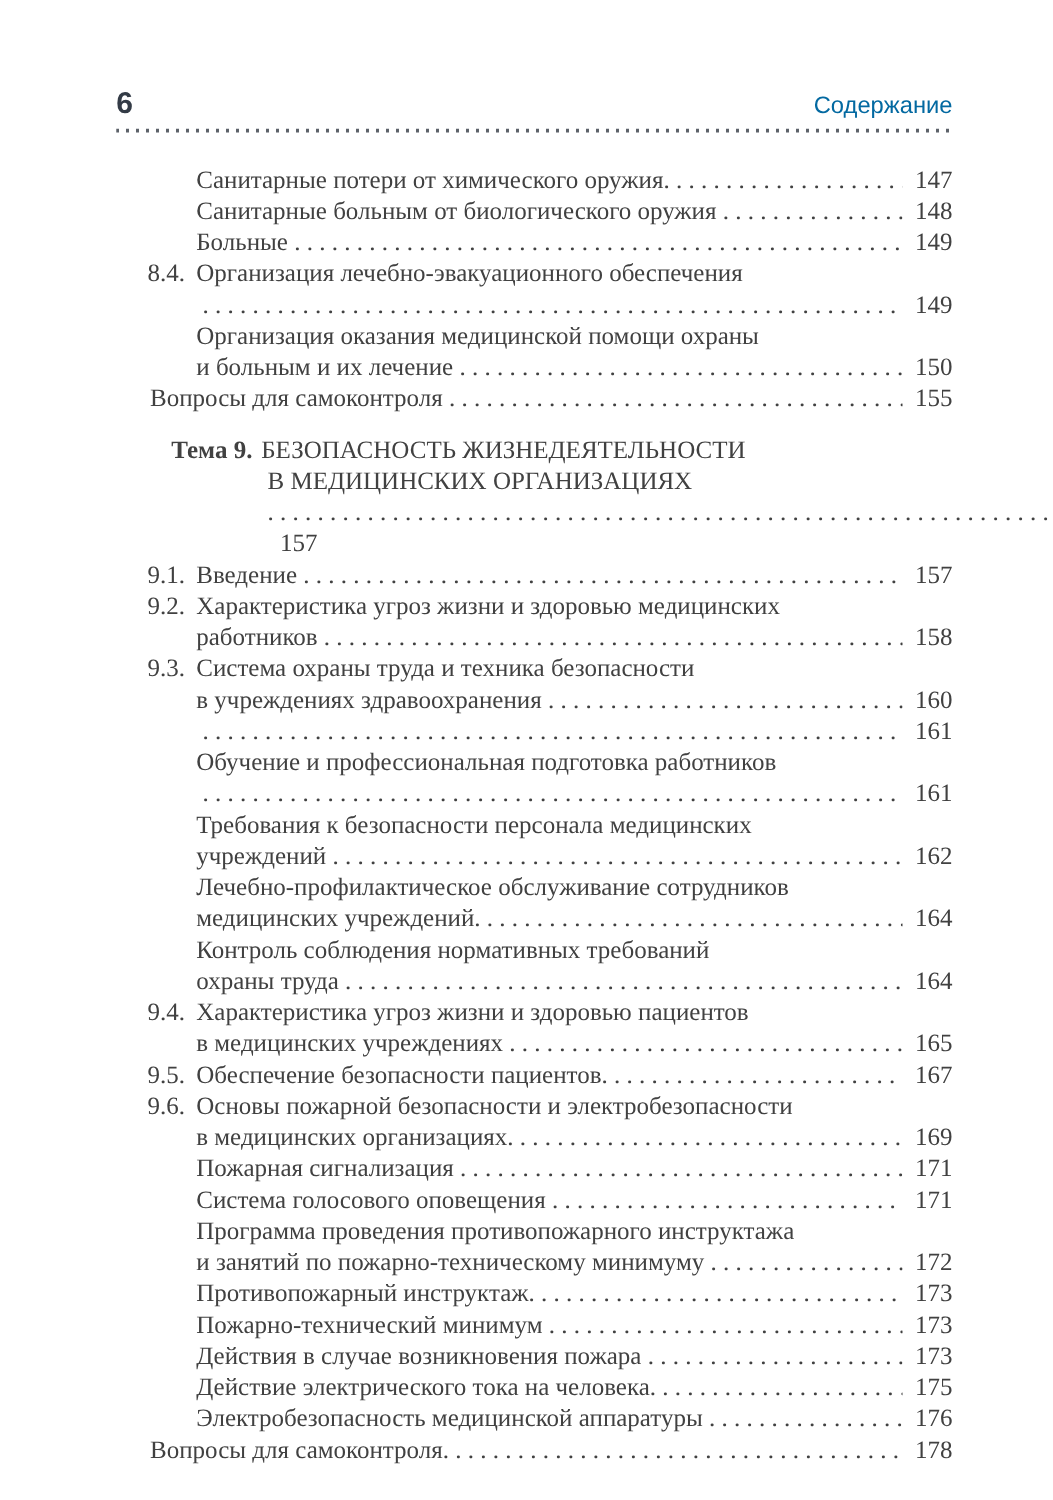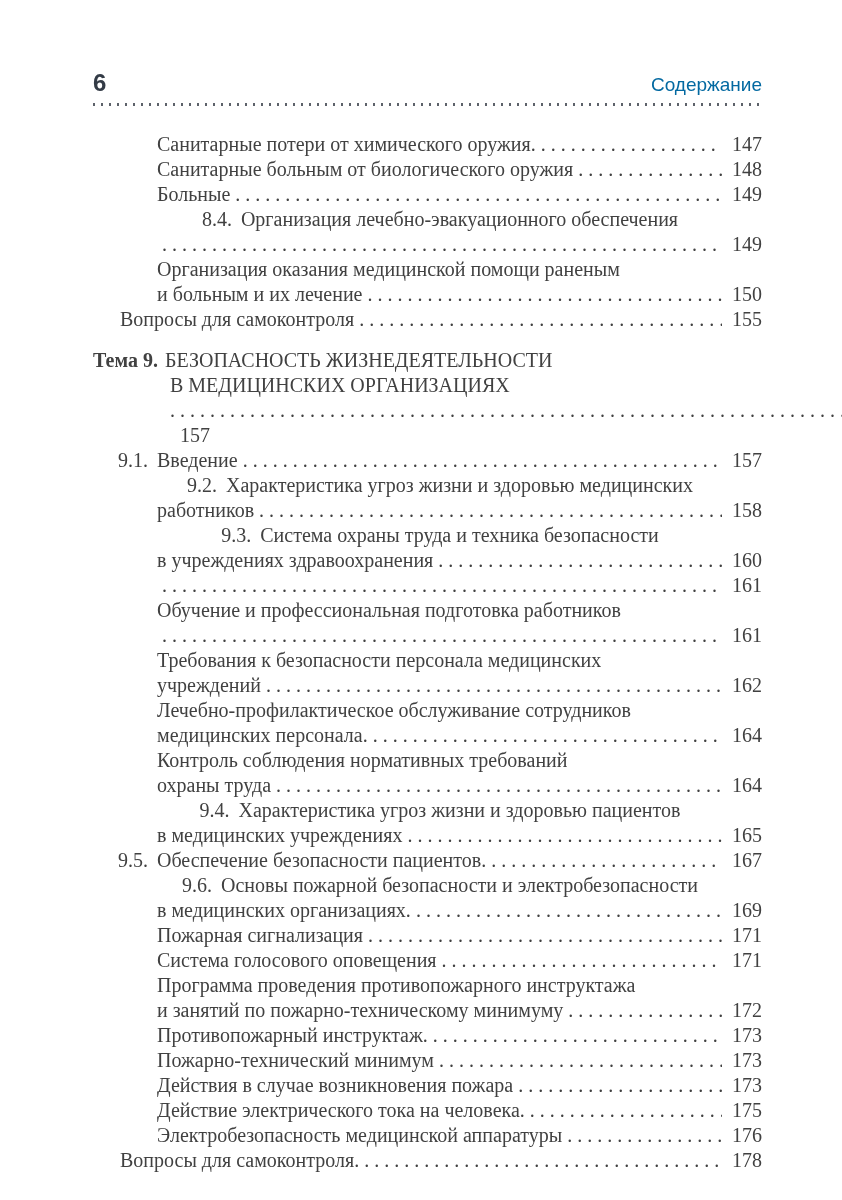--- a/index.html
+++ b/index.html
@@ -40,28 +40,28 @@
   .toc {
     margin-top: 26px;
     font-size: 20px;
     line-height: 25px;
   }
   .line { display: flex; align-items: baseline; }
   .txt { white-space: nowrap; flex: none; }
   .num { flex: none; }
 
   .t-sub  .line        { padding-left: 64px; }
-  .t-num  .line.first  { padding-left: 25px; justify-content: center; }
+  .t-num  .line.first  { padding-left: 25px; }
   .t-num  .num         { width: 39px; }
   .t-num  .line.cont   { padding-left: 64px; }
   .t-q    .line        { padding-left: 27px; }
   .t-tema .line.first  { padding-left: 0; }
   .t-tema .num         { width: 72px; font-weight: bold; }
   .t-tema .line.cont   { padding-left: 72px; flex-direction: column; }
-  .gap-before          { margin-top: 16px; }
+  .gap-before          { margin-top: 16px; margin-left: 44px; }
 
   .leader {
     flex: 1 1 auto;
     overflow: hidden;
     white-space: nowrap;
     margin-left: 5px;
     letter-spacing: 5px;
     min-width: 10px;
   }
   .pg {
@@ -108,21 +108,21 @@
           <span class="num">8.4.</span>
           <span class="txt">Организация лечебно-эвакуационного обеспечения</span>
         </div>
         <div class="line cont">
           <span class="leader">..........................................................................................</span>
           <span class="pg">149</span>
         </div>
       </div>
       <div class="entry t-sub">
         <div class="line first">
-          <span class="txt">Организация оказания медицинской помощи раненым</span>
+          <span class="txt">Организация оказания медицинской помощи охраны</span>
         </div>
         <div class="line cont">
           <span class="txt">и больным и их лечение</span>
           <span class="leader">..........................................................................................</span>
           <span class="pg">150</span>
         </div>
       </div>
       <div class="entry t-q">
         <div class="line first">
           <span class="txt">Вопросы для самоконтроля</span>
@@ -194,21 +194,21 @@
           <span class="txt">учреждений</span>
           <span class="leader">..........................................................................................</span>
           <span class="pg">162</span>
         </div>
       </div>
       <div class="entry t-sub">
         <div class="line first">
           <span class="txt">Лечебно-профилактическое обслуживание сотрудников</span>
         </div>
         <div class="line cont">
-          <span class="txt">медицинских персонала.</span>
+          <span class="txt">медицинских учреждений.</span>
           <span class="leader">..........................................................................................</span>
           <span class="pg">164</span>
         </div>
       </div>
       <div class="entry t-sub">
         <div class="line first">
           <span class="txt">Контроль соблюдения нормативных требований</span>
         </div>
         <div class="line cont">
           <span class="txt">охраны труда</span>

